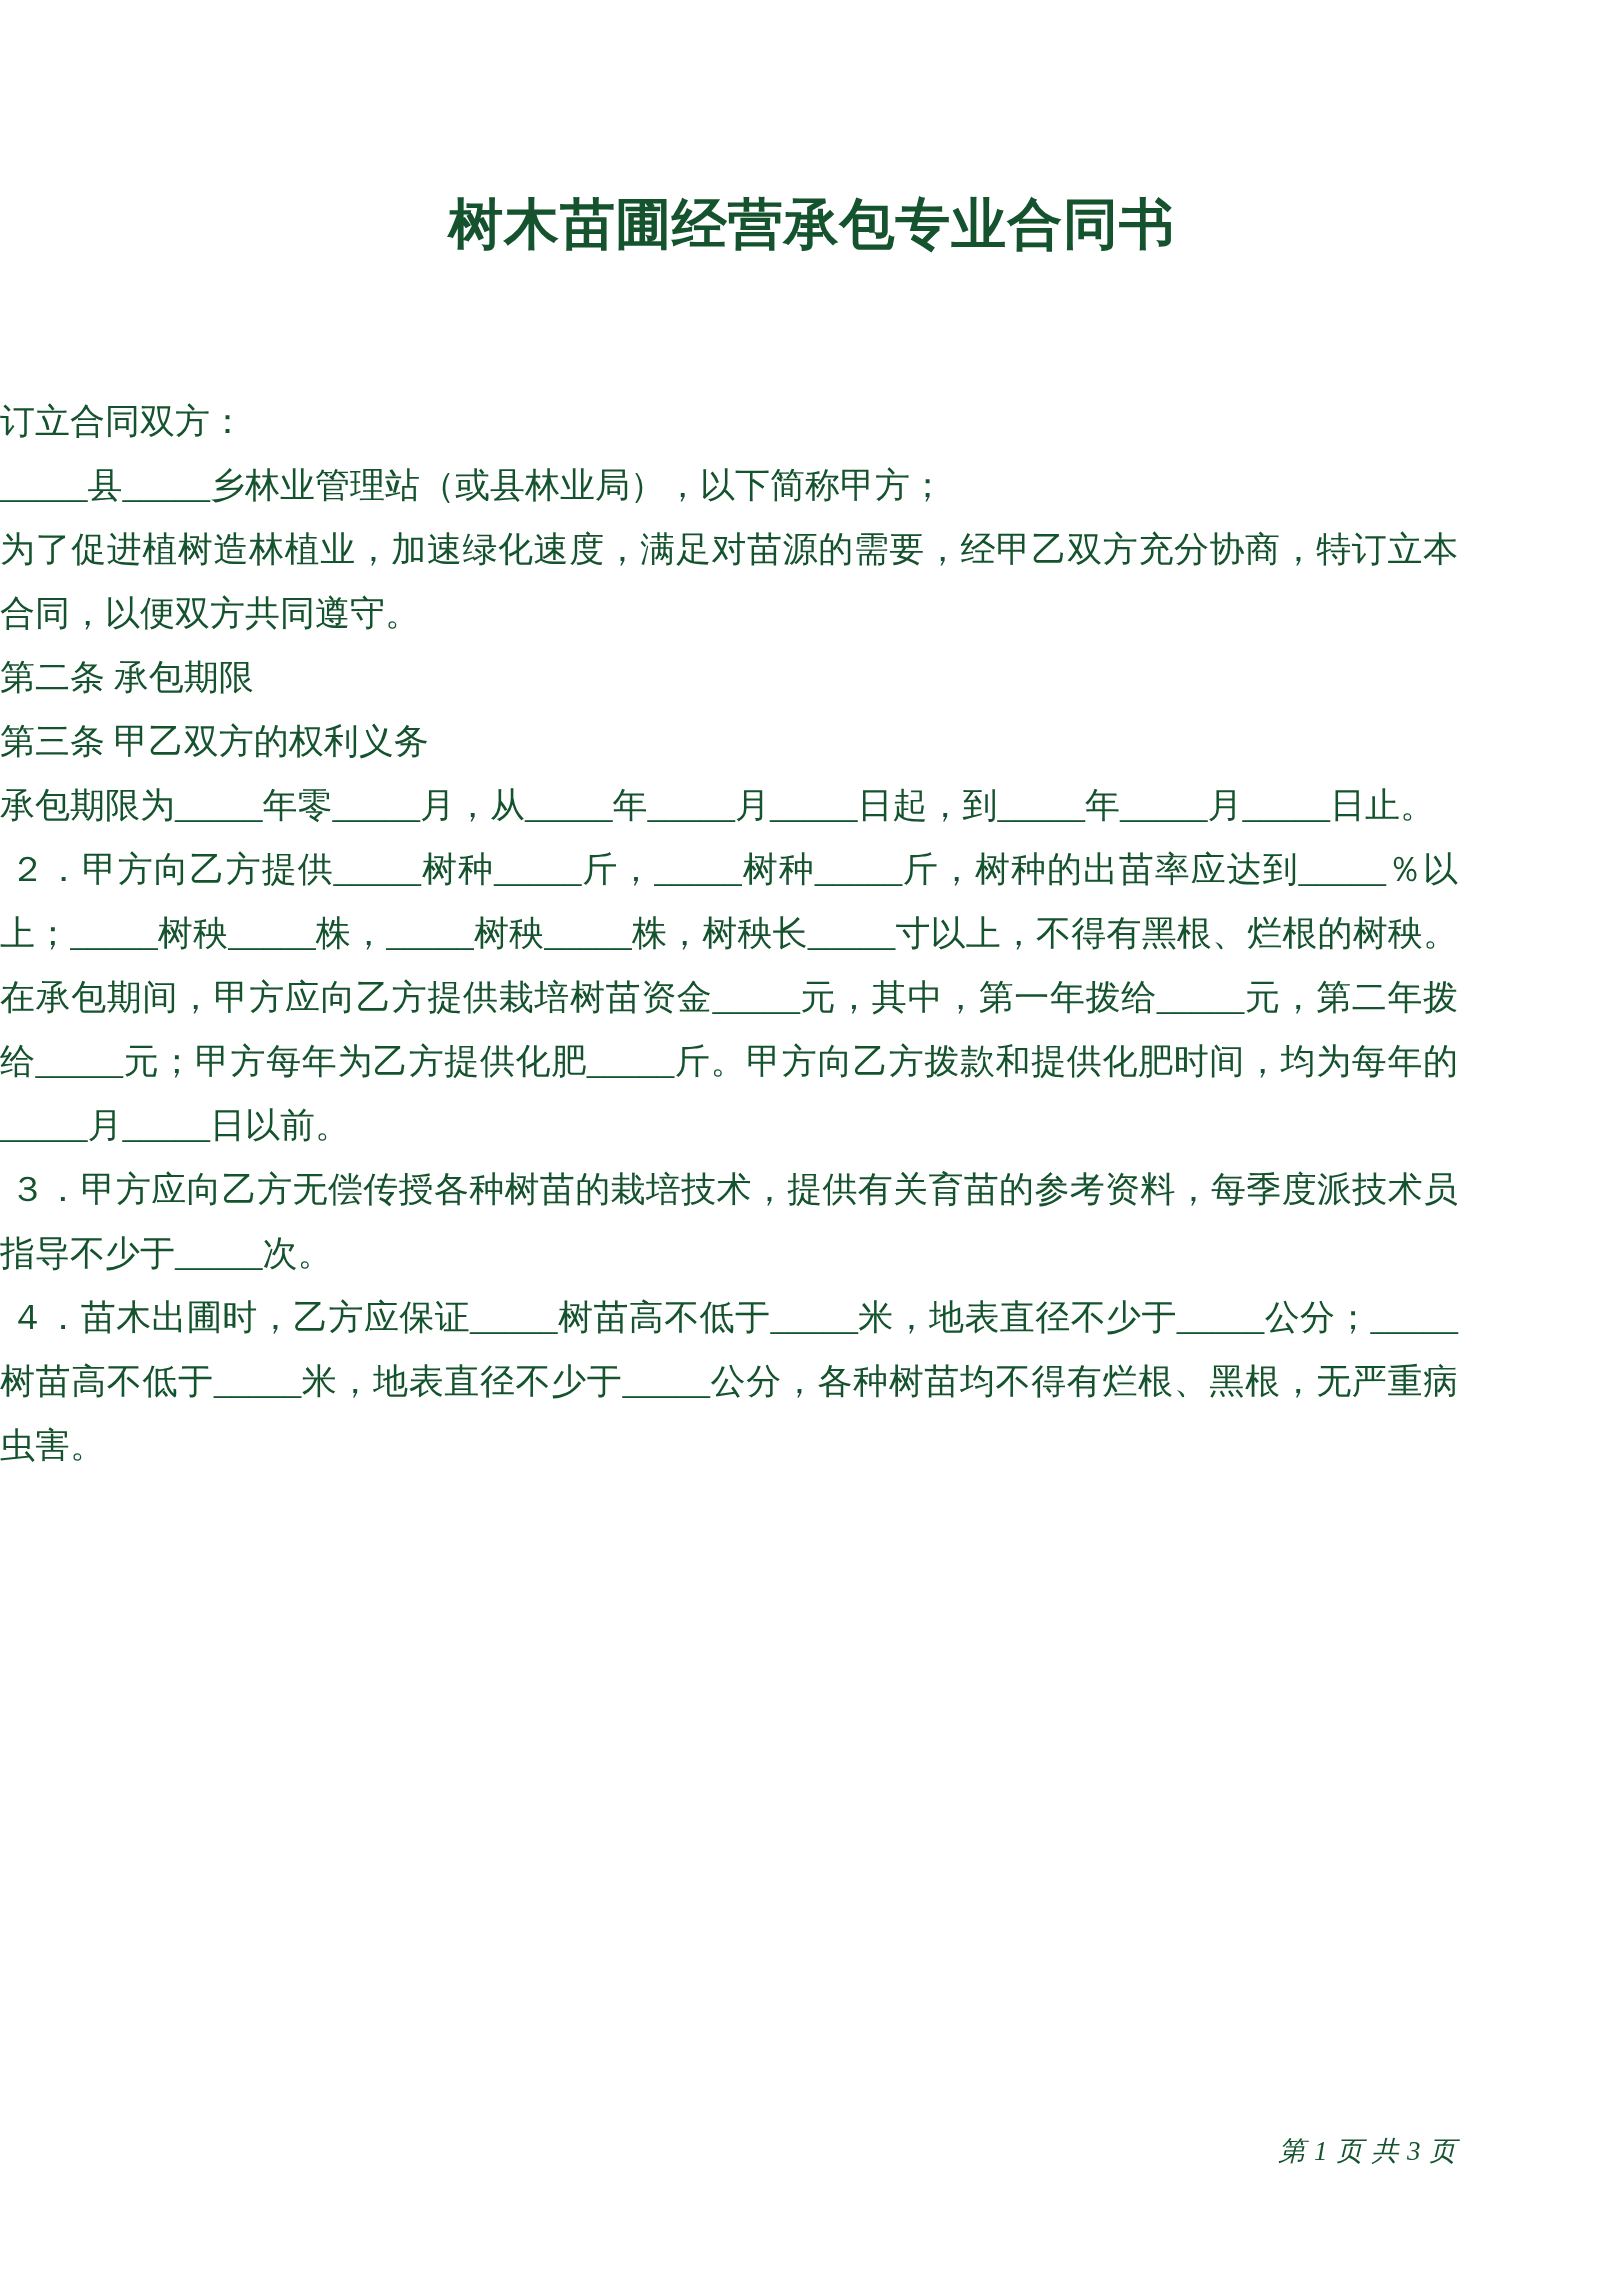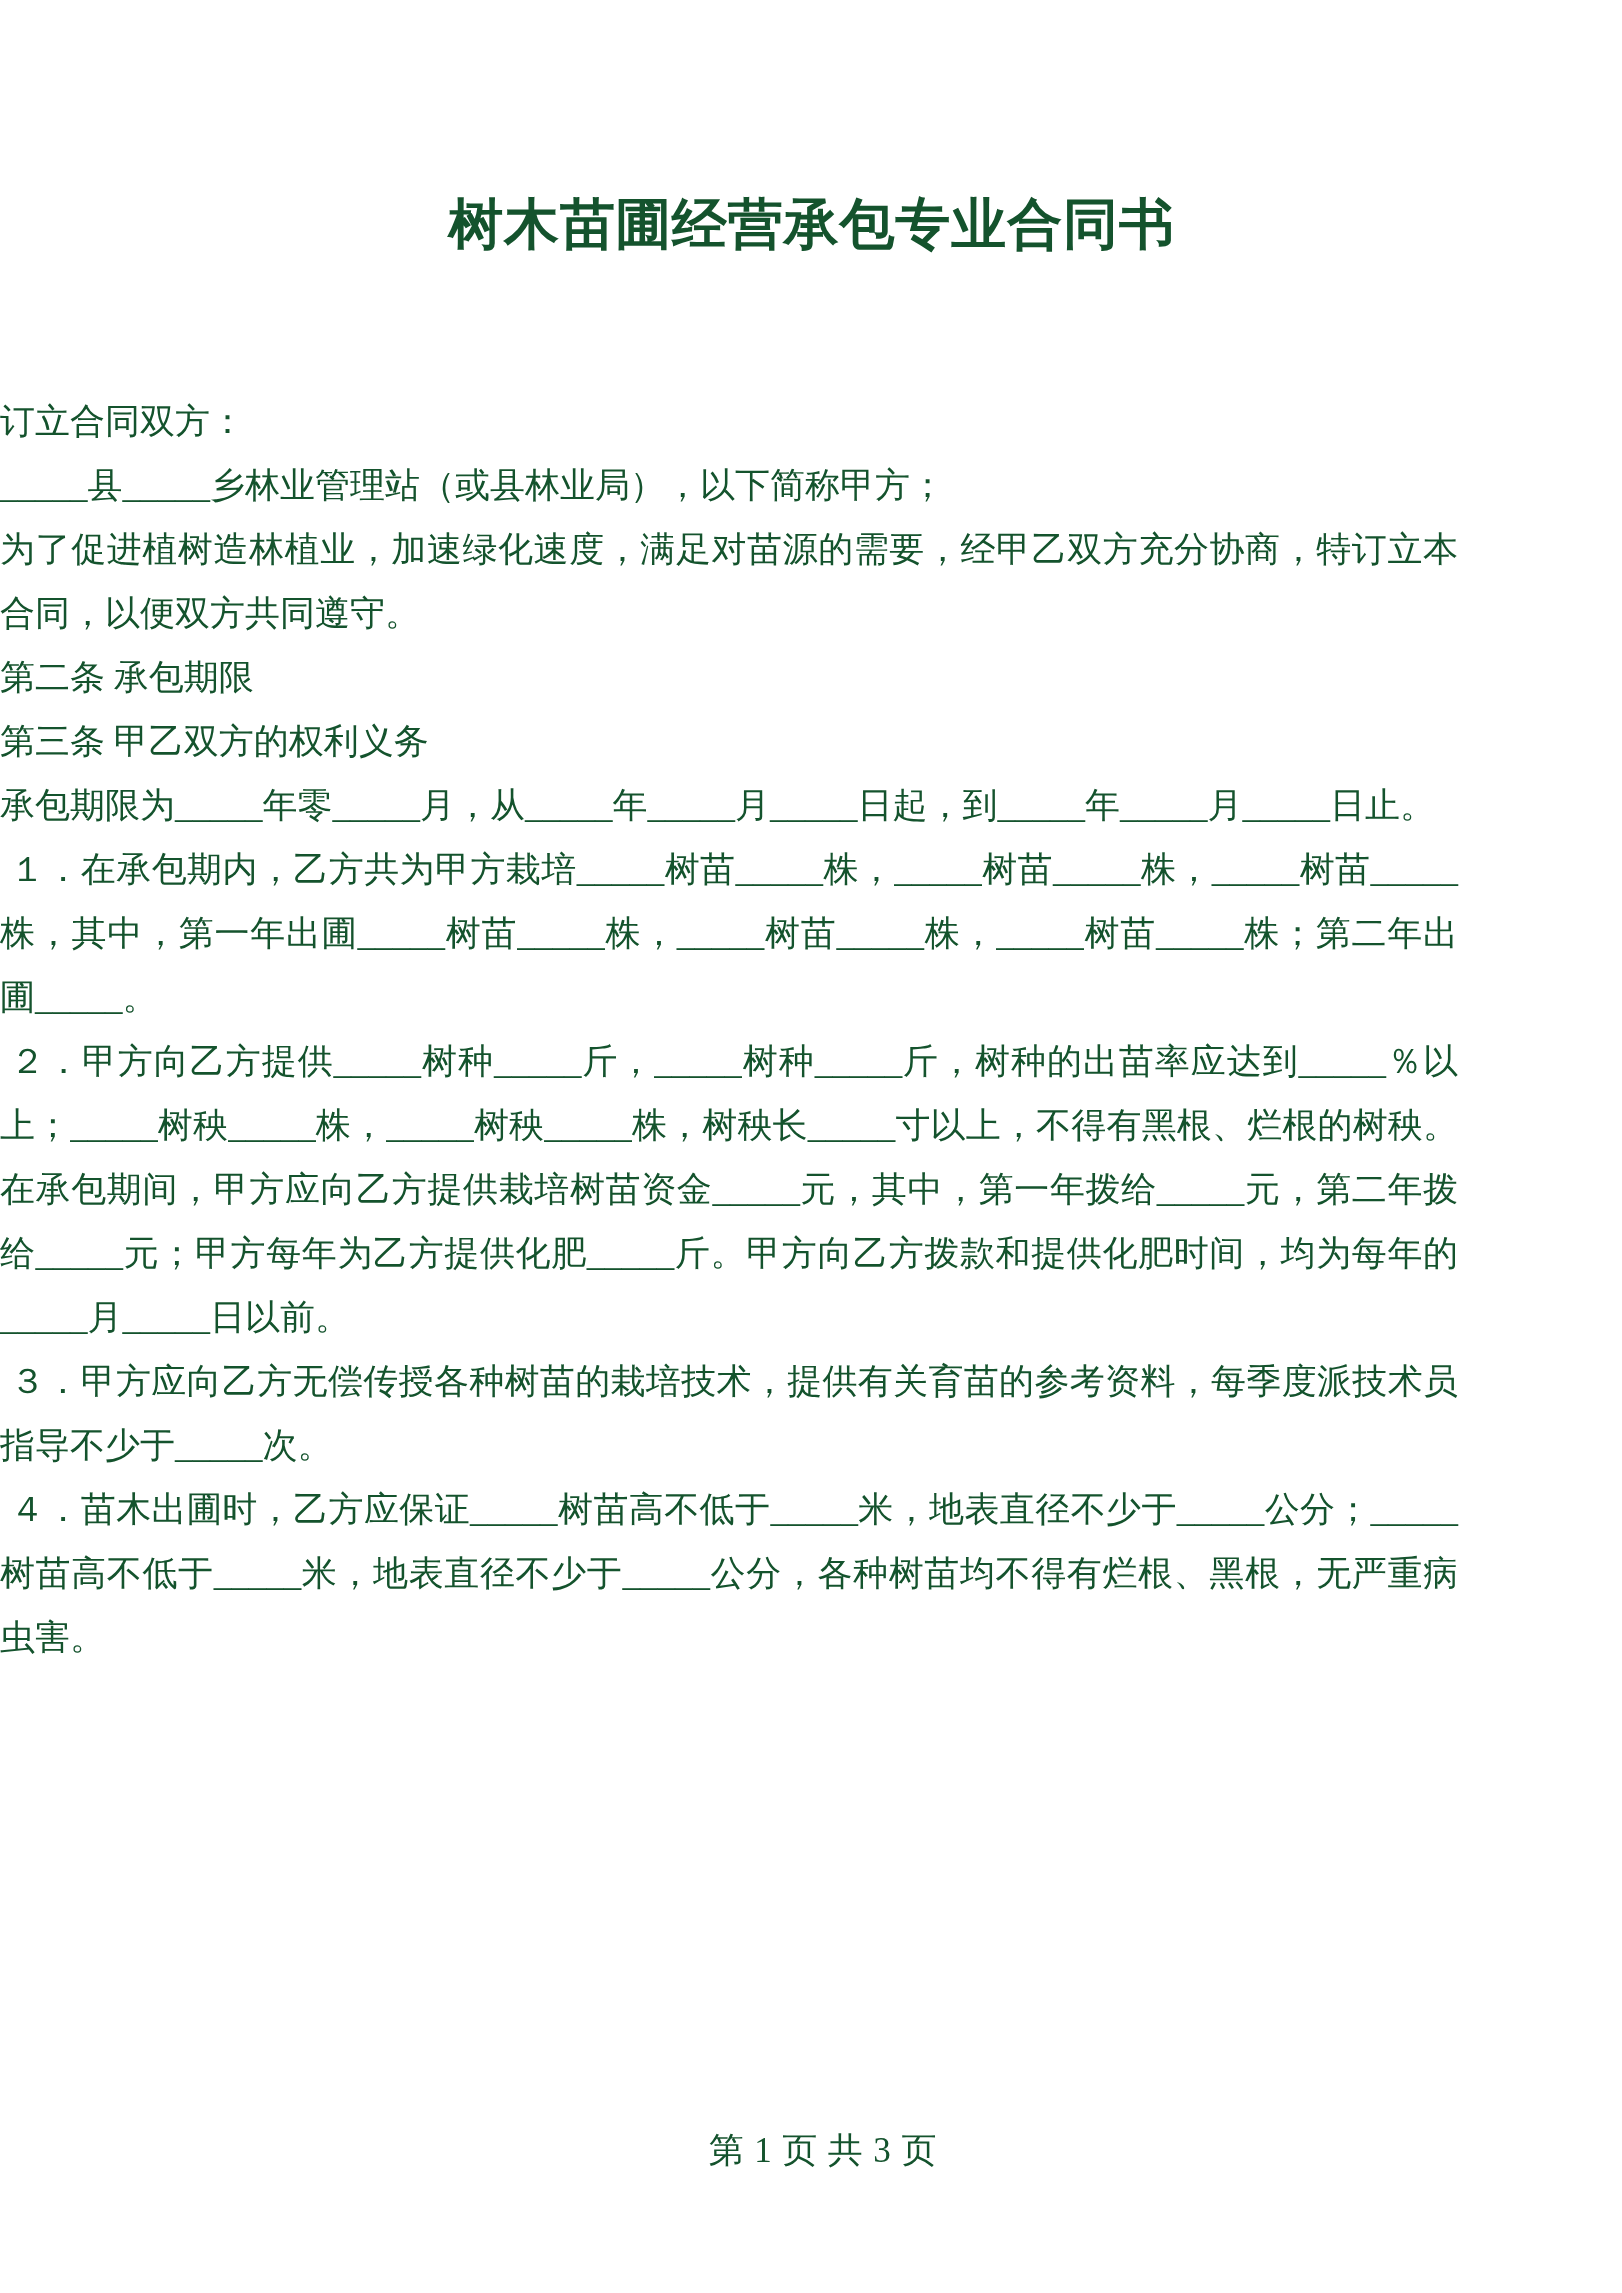--- a/index.html
+++ b/index.html
@@ -32,41 +32,41 @@
     word-break: normal;
   }
   .para.num {
     text-indent: 10px;
   }
   .page-footer {
     position: absolute;
     top: 2133px;
     left: 189px;
     width: 1268px;
-    text-align: center;
-    font-size: 35px;
+    text-align: right;
+    font-size: 27px;
     line-height: 36px;
     letter-spacing: 0.9px;
+    font-style: italic;
   }
 </style>
 </head>
 <body>
 
 <div class="page">
 
   <h1 class="doc-title">树木苗圃经营承包专业合同书</h1>
 
   <div class="doc-body">
     <p class="para">订立合同双方：</p>
     <p class="para">_____县_____乡林业管理站（或县林业局），以下简称甲方；</p>
     <p class="para">为了促进植树造林植业，加速绿化速度，满足对苗源的需要，经甲乙双方充分协商，特订立本合同，以便双方共同遵守。</p>
     <p class="para">第二条 承包期限</p>
     <p class="para">第三条 甲乙双方的权利义务</p>
     <p class="para">承包期限为_____年零_____月，从_____年_____月_____日起，到_____年_____月_____日止。</p>
-    <p class="para num">１．在承包期内，乙方共为甲方栽培_____树苗_____株，_____树苗_____株，_____树苗_____株，其中，第一年出圃_____树苗_____株，_____树苗_____株，_____树苗_____株；第二年出圃_____。</p>
     <p class="para num">２．甲方向乙方提供_____树种_____斤，_____树种_____斤，树种的出苗率应达到_____％以上；_____树秧_____株，_____树秧_____株，树秧长_____寸以上，不得有黑根、烂根的树秧。在承包期间，甲方应向乙方提供栽培树苗资金_____元，其中，第一年拨给_____元，第二年拨给_____元；甲方每年为乙方提供化肥_____斤。甲方向乙方拨款和提供化肥时间，均为每年的_____月_____日以前。</p>
     <p class="para num">３．甲方应向乙方无偿传授各种树苗的栽培技术，提供有关育苗的参考资料，每季度派技术员指导不少于_____次。</p>
     <p class="para num">４．苗木出圃时，乙方应保证_____树苗高不低于_____米，地表直径不少于_____公分；_____树苗高不低于_____米，地表直径不少于_____公分，各种树苗均不得有烂根、黑根，无严重病虫害。</p>
   </div>
 
   <div class="page-footer">第 1 页 共 3 页</div>
 
 </div>
 
 

